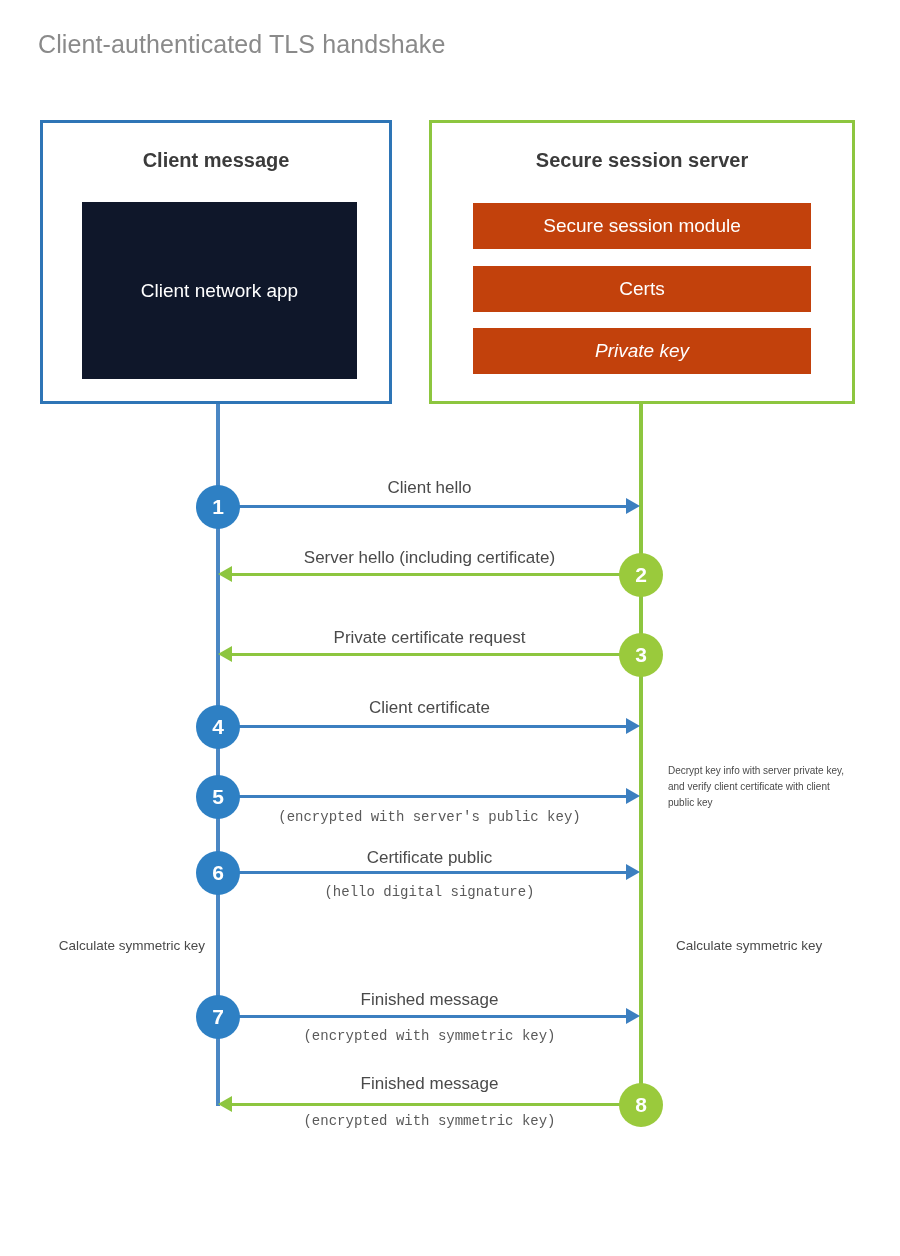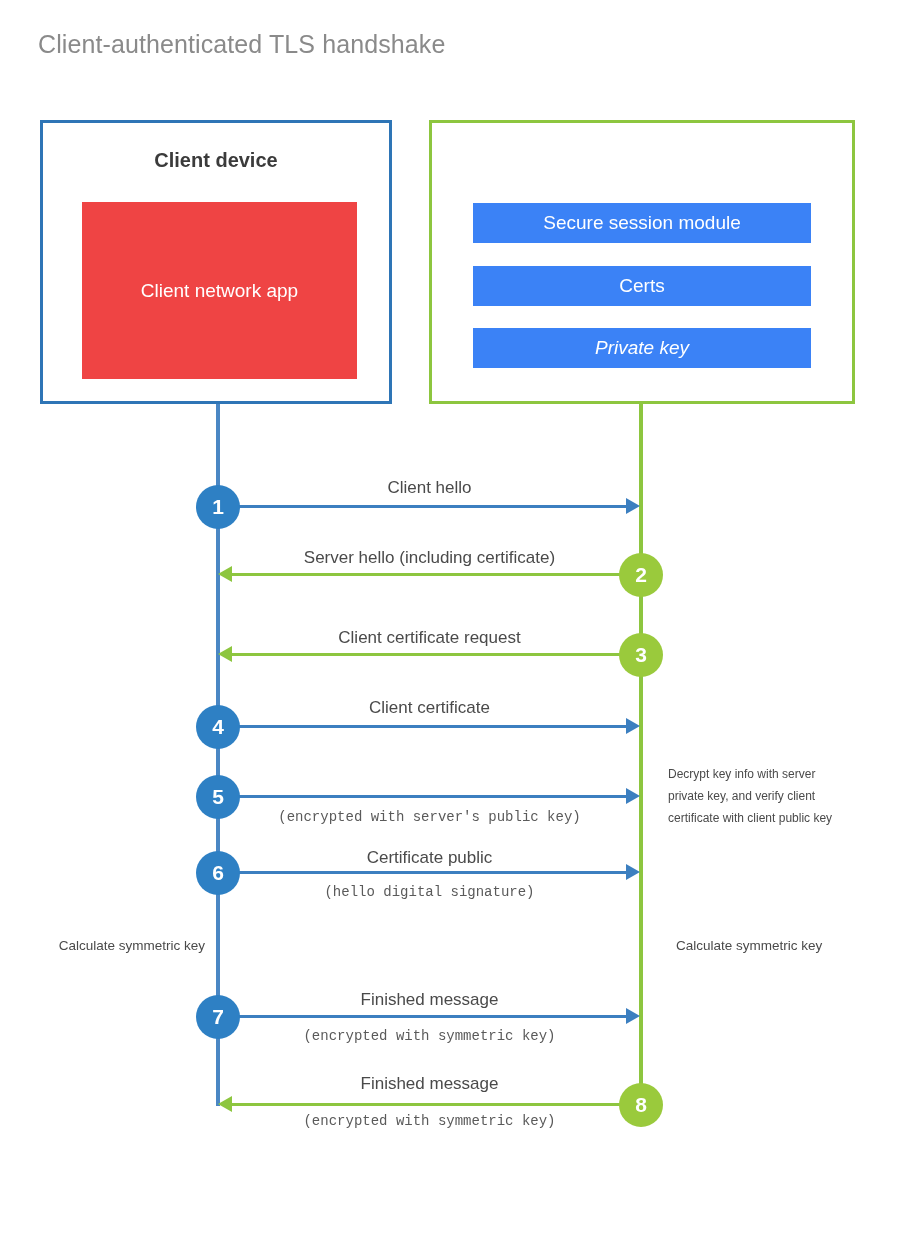--- a/index.html
+++ b/index.html
@@ -62,37 +62,37 @@
     color: #3b3b3b;
   }
 
   
   #client-app-block {
     position: absolute;
     left: 39px;
     top: 79px;
     width: 275px;
     height: 177px;
-    background: #ef4444;
+    background: #0f172a;
     color: #ffffff;
     font-size: 19px;
     line-height: 26px;
     display: flex;
     align-items: center;
     justify-content: center;
     text-align: center;
   }
 
   
   .server-bar {
     position: absolute;
     left: 41px;
     width: 338px;
-    height: 40px;
-    background: #3b82f6;
+    height: 46px;
+    background: #c2410c;
     color: #ffffff;
     font-size: 19px;
     display: flex;
     align-items: center;
     justify-content: center;
     text-align: right;
   }
   #server-bar-0 { top: 80px; }
   #server-bar-1 { top: 143px; }
   #server-bar-2 { top: 205px; font-style: italic; }
@@ -162,22 +162,22 @@
     text-align: center;
     font-size: 14px;
     color: #5a5a5a;
     white-space: nowrap;
     font-family: Liberation Mono, monospace;
   }
 
   
   .side-note {
     position: absolute;
-    font-size: 12px;
-    line-height: 22px;
+    font-size: 10px;
+    line-height: 16px;
     color: #4a4a4a;
   }
   #note-server-decrypt {
     left: 668px;
     top: 763px;
     width: 180px;
     text-align: left;
   }
   #note-client-calc {
     left: 20px;
@@ -197,46 +197,47 @@
   }
 </style>
 </head>
 <body>
 
 <div id="page">
 
   <div id="page-title">Client-authenticated TLS handshake</div>
 
   <div id="client-box" class="party-box">
-    <div class="party-title">Client device</div>
+    <div class="party-title">Client message</div>
     <div id="client-app-block">Client network app</div>
   </div>
 
   <div id="server-box" class="party-box">
+    <div class="party-title">Secure session server</div>
     <div id="server-bar-0" class="server-bar">Secure session module</div>
     <div id="server-bar-1" class="server-bar">Certs</div>
     <div id="server-bar-2" class="server-bar">Private key</div>
   </div>
 
   <div id="client-lifeline" class="lifeline"></div>
   <div id="server-lifeline" class="lifeline"></div>
 
   <div class="msg-line blue" style="left:218px; top:505px; width:408px;"></div>
   <div class="arrow-head right blue" style="left:626px; top:498px;"></div>
   <div class="msg-label" style="left:218px; top:478px; width:423px;">Client hello</div>
   <div class="step-badge blue" style="left:196px; top:485px;">1</div>
 
   <div class="msg-line green" style="left:232px; top:573px; width:409px;"></div>
   <div class="arrow-head left green" style="left:218px; top:566px;"></div>
   <div class="msg-label" style="left:218px; top:548px; width:423px;">Server hello (including certificate)</div>
   <div class="step-badge green" style="left:619px; top:553px;">2</div>
 
   <div class="msg-line green" style="left:232px; top:653px; width:409px;"></div>
   <div class="arrow-head left green" style="left:218px; top:646px;"></div>
-  <div class="msg-label" style="left:218px; top:628px; width:423px;">Client certificate request</div>
+  <div class="msg-label" style="left:218px; top:628px; width:423px;">Private certificate request</div>
   <div class="step-badge green" style="left:619px; top:633px;">3</div>
 
   <div class="msg-line blue" style="left:218px; top:725px; width:408px;"></div>
   <div class="arrow-head right blue" style="left:626px; top:718px;"></div>
   <div class="msg-label" style="left:218px; top:698px; width:423px;">Client certificate</div>
   <div class="step-badge blue" style="left:196px; top:705px;">4</div>
 
   <div class="msg-line blue" style="left:218px; top:795px; width:408px;"></div>
   <div class="arrow-head right blue" style="left:626px; top:788px;"></div>
   <div class="msg-sublabel" style="left:218px; top:809px; width:423px;">(encrypted with server's public key)</div>

